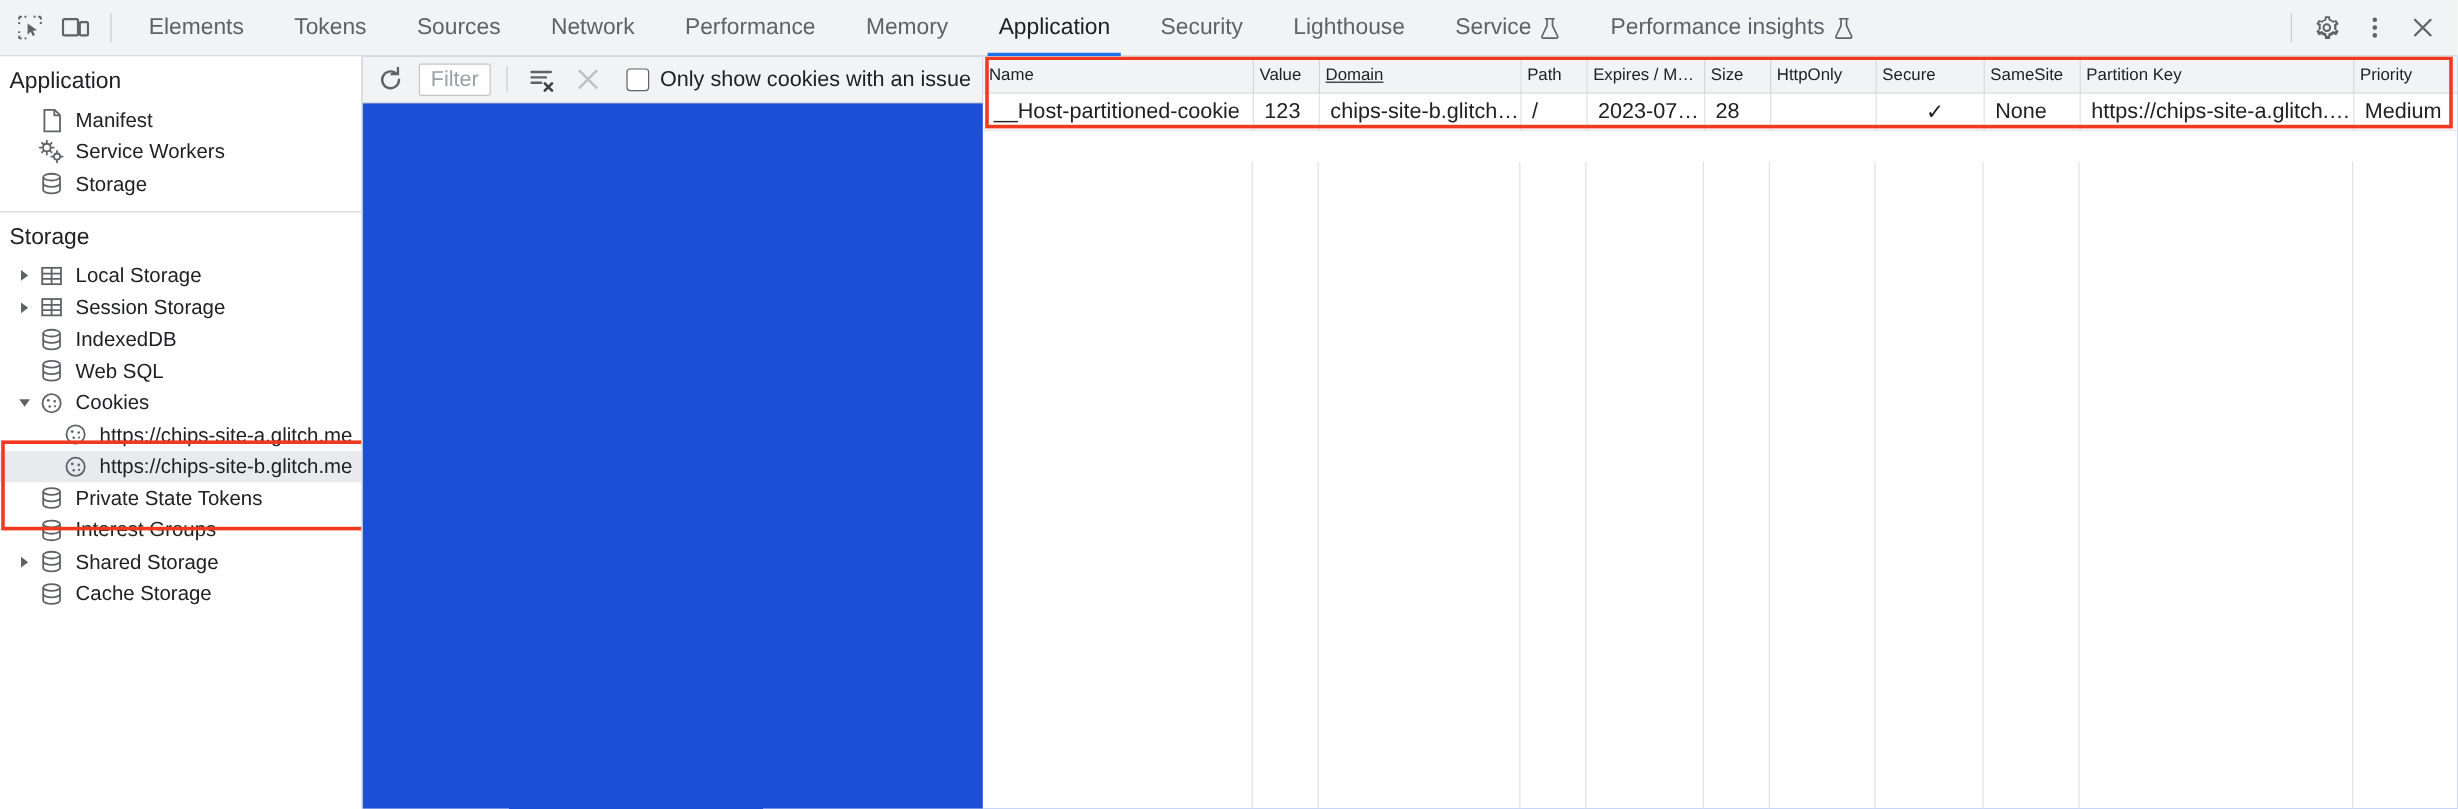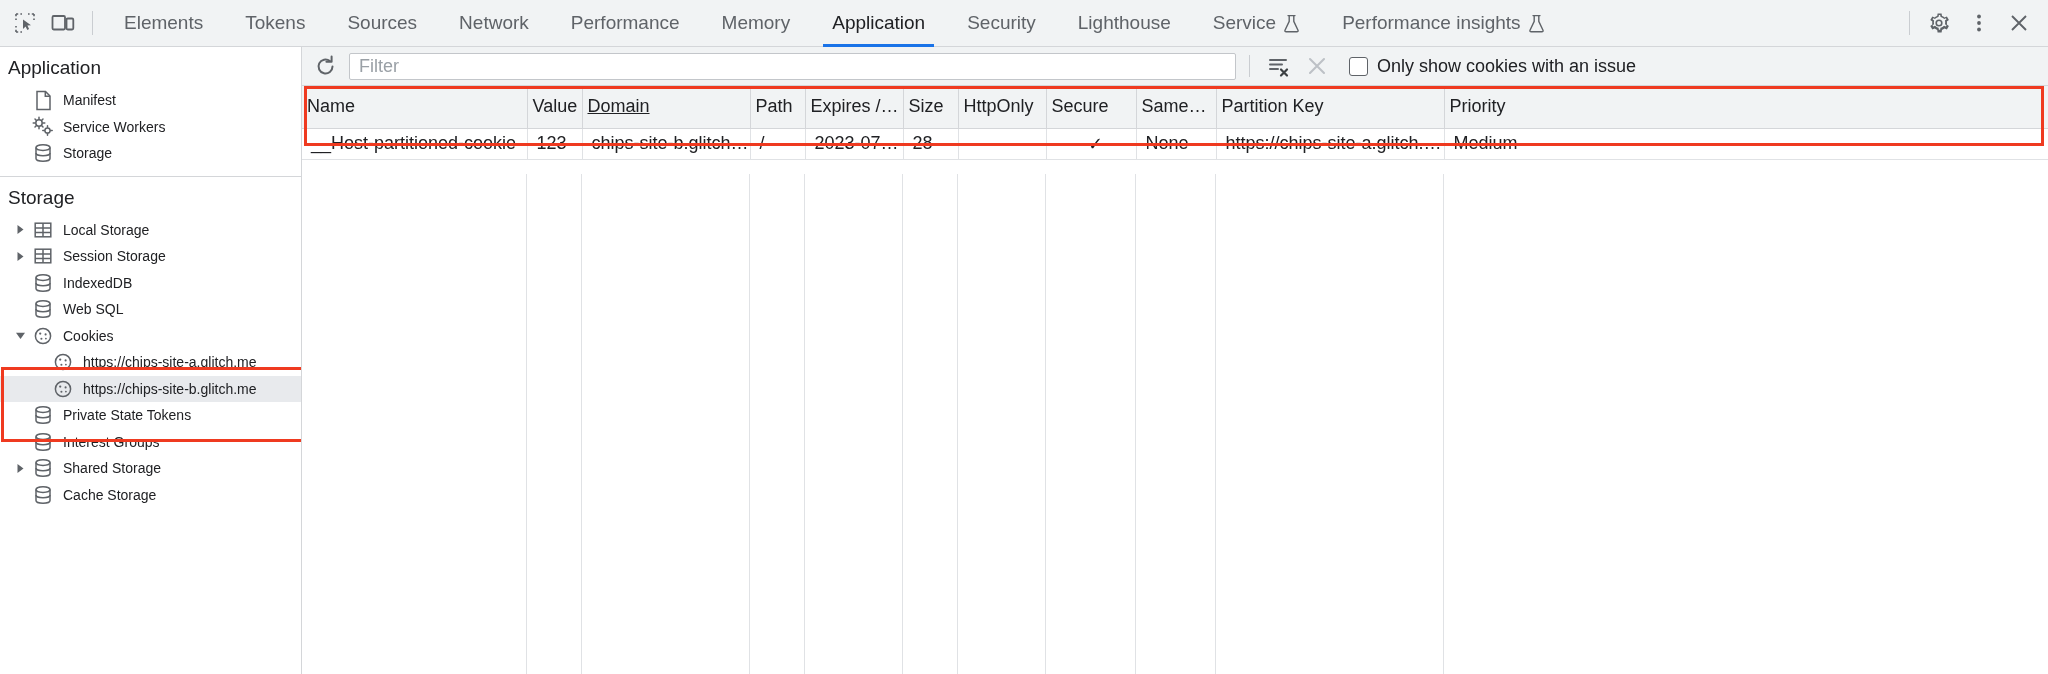--- a/index.html
+++ b/index.html
@@ -100,21 +100,21 @@
   .side-divider {
     height: 1px;
     background: #d4d6d9;
     margin: 9px 0 0 0;
   }
   .side-item {
     display: flex;
     align-items: center;
     height: 26.5px;
     padding-left: 10px;
-    font-size: 14px;
+    font-size: 17px;
     color: #202124;
     white-space: nowrap;
     position: relative;
   }
   .side-item.selected {
     background: #e8eaed;
   }
   .side-arrow {
     width: 20px;
     flex: 0 0 20px;
@@ -143,23 +143,23 @@
     height: 75px;
     border: 3px solid #ef3a20;
     pointer-events: none;
     box-sizing: border-box;
   }
 
   
   .main {
     flex: 1 1 auto;
     display: flex;
-    flex-direction: column;
+    flex-direction: row;
     min-width: 0;
-    background: #f97316;
+    background: #1d4ed8;
   }
   .filterbar {
     height: 39px;
     min-height: 39px;
     background: #f1f3f4;
     border-bottom: 1px solid #d4d6d9;
     display: flex;
     align-items: center;
     padding: 0 10px 0 8px;
     gap: 9px;
@@ -225,25 +225,25 @@
     border-collapse: collapse;
     table-layout: fixed;
     font-size: 18px;
     color: #202124;
   }
   table.cookies thead th {
     background: #f1f3f4;
     font-weight: normal;
     text-align: left;
     padding: 4px 0 4px 5px;
-    height: 42px;
+    height: 30px;
     border-right: 1px solid #d4d6d9;
     border-bottom: 1px solid #d4d6d9;
     color: #202124;
-    font-size: 18px;
+    font-size: 14px;
     white-space: nowrap;
     overflow: hidden;
     text-overflow: ellipsis;
   }
   table.cookies thead th:last-child { border-right: none; }
   table.cookies tbody td {
     padding: 4px 0 4px 9px;
     height: 30px;
     border-right: 1px solid #e0e2e5;
     border-bottom: 1px solid #e0e2e5;

